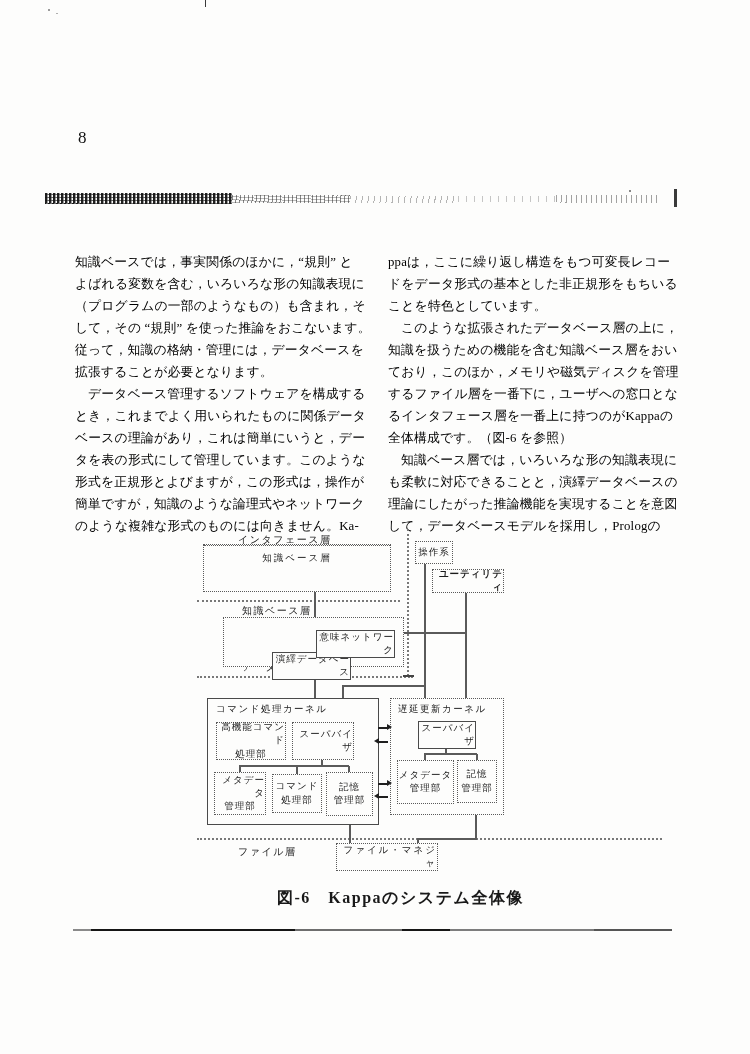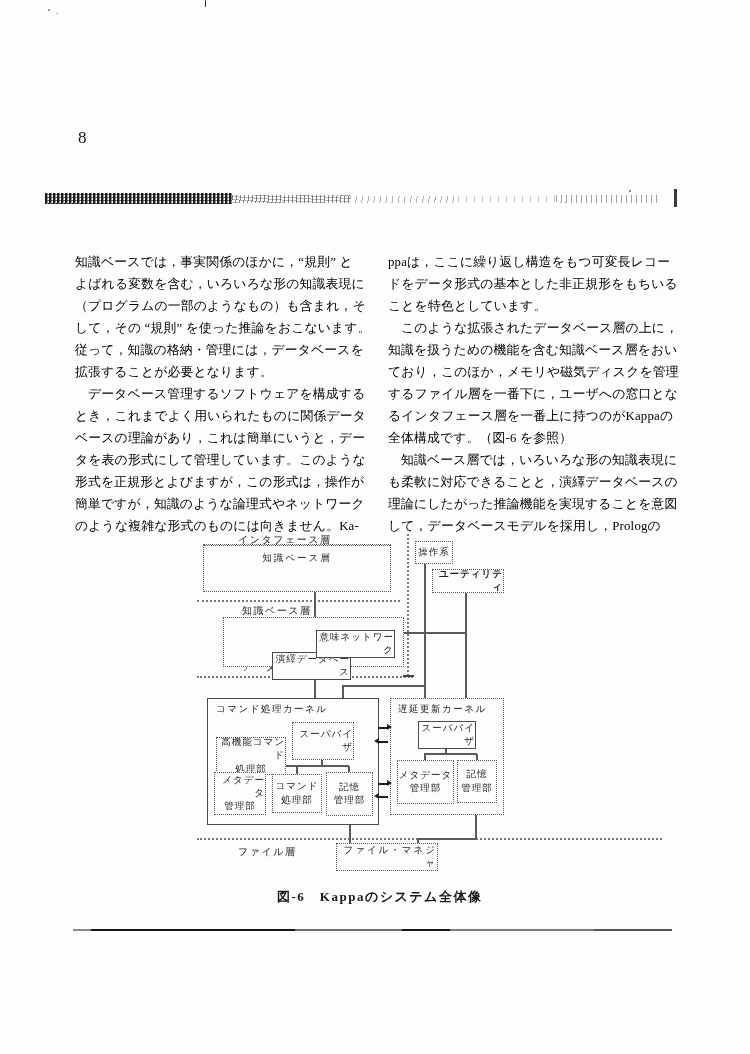--- a/index.html
+++ b/index.html
@@ -31,21 +31,21 @@
   .cell{display:flex;align-items:center;justify-content:center;font-size:8.8px;letter-spacing:.5px;
         border-right:1.2px dotted #5a5a5a;white-space:nowrap;overflow:hidden;}
   .cell:last-child{border-right:none;}
   .editor{height:25.5px;border-top:1.2px dotted #5a5a5a;display:flex;align-items:center;justify-content:center;
           font-size:9.5px;letter-spacing:2px;}
   .ar{position:absolute;width:9px;height:1.6px;background:#1f1f1f;}
   .ar.r::after{content:'';position:absolute;right:-5px;top:-2.6px;border-left:5px solid #1f1f1f;
       border-top:3.4px solid transparent;border-bottom:3.4px solid transparent;}
   .ar.l::after{content:'';position:absolute;left:-5px;top:-2.6px;border-right:5px solid #1f1f1f;
       border-top:3.4px solid transparent;border-bottom:3.4px solid transparent;}
-  .caption{position:absolute;left:277px;top:888px;font-size:13px;font-weight:bold;letter-spacing:1.5px;color:#191919;}
+  .caption{position:absolute;left:277px;top:888px;font-size:16px;font-weight:bold;letter-spacing:1.5px;color:#191919;}
   .pageno{position:absolute;left:78px;top:128px;font-size:17px;color:#111;}
   .rule{position:absolute;left:73px;top:929px;width:599px;height:2px;
         background:linear-gradient(90deg,#8a8a8a 0 3%,#151515 3% 37%,#6e6e6e 37% 55%,#161616 55% 63%,#7d7d7d 63% 87%,#555 87% 100%);}
   .speck{position:absolute;background:#3a3a3a;}
 </style>
 </head>
 <body>
 
 <div id="page">
 
@@ -131,21 +131,21 @@
   <div class="box bs" style="left:232px;top:652px;width:77px;height:26px;margin-left:40px;">演繹データベース</div>
   <div class="box bs" style="left:316px;top:630px;width:77px;height:26px;">意味ネットワーク</div>
 
   <div class="box bs" style="left:207px;top:698px;width:170px;height:125px;"></div>
   <div class="ktitle" style="left:216px;top:703px;">コマンド処理カーネル</div>
   <div class="vl" style="left:321px;top:758px;height:7px;"></div>
   <div class="hl" style="left:239px;top:765px;width:110px;"></div>
   <div class="vl" style="left:239px;top:766px;height:6px;"></div>
   <div class="vl" style="left:296px;top:766px;height:8px;"></div>
   <div class="vl" style="left:348px;top:766px;height:6px;"></div>
-  <div class="box bd" style="left:216px;top:722px;width:68px;height:36px;margin-top:15px;">
+  <div class="box bd" style="left:216px;top:722px;width:68px;height:36px;">
     <span>高機能コマンド</span>
     <span>処理部</span>
   </div>
   <div class="box bd" style="left:292px;top:722px;width:60px;height:36px;">スーパバイザ</div>
   <div class="box bd" style="left:214px;top:772px;width:50px;height:41px;">
     <span>メタデータ</span>
     <span>管理部</span>
   </div>
   <div class="box bd" style="left:272px;top:774px;width:48px;height:37px;">
     <span>コマンド</span>

